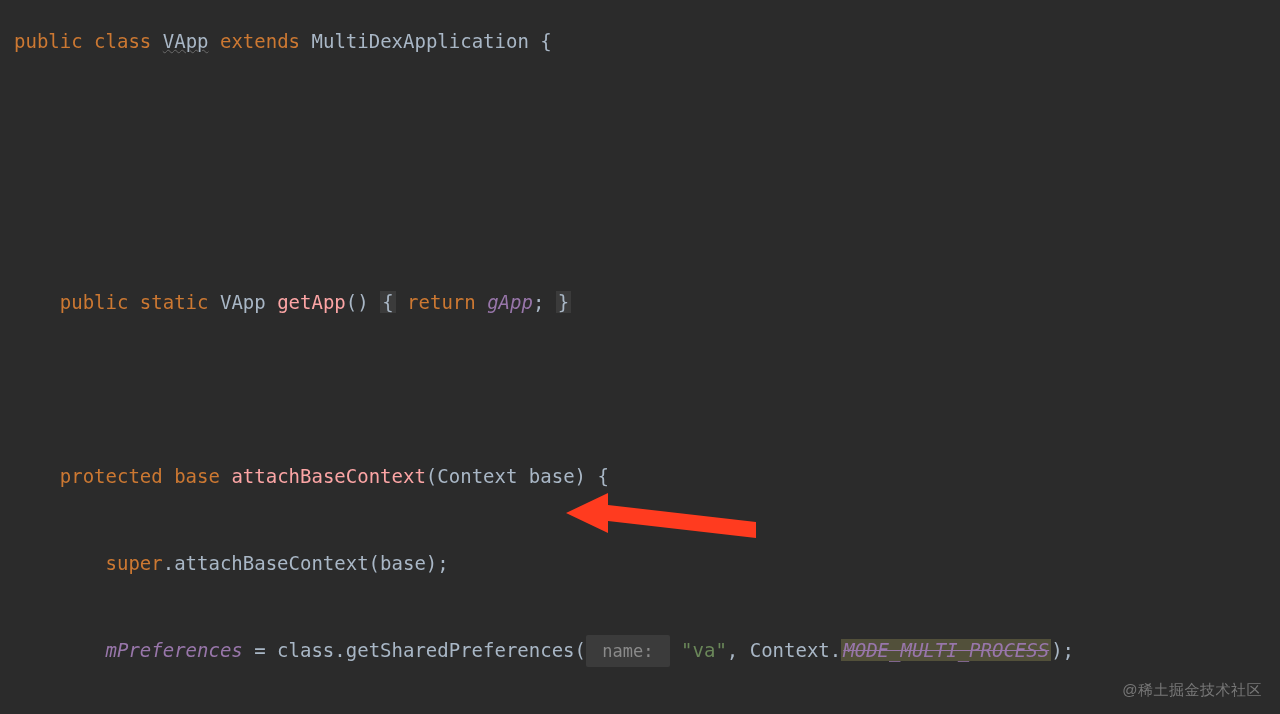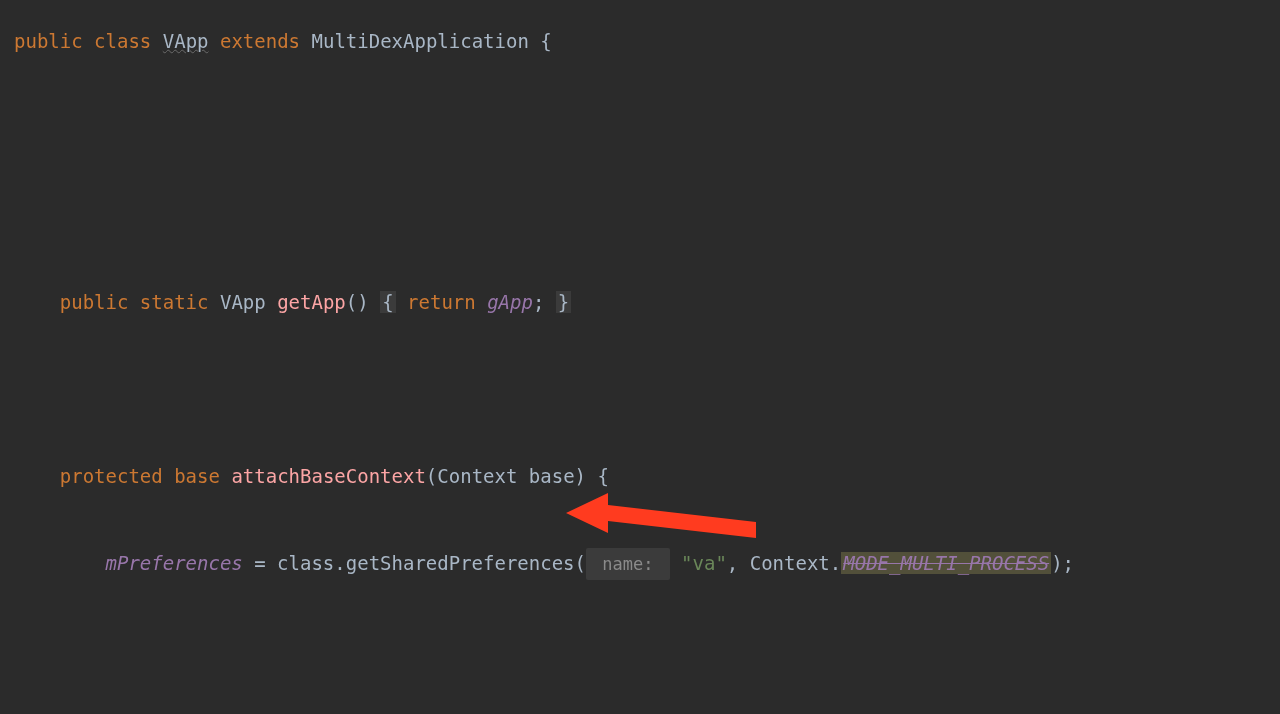--- a/index.html
+++ b/index.html
@@ -73,31 +73,33 @@
 <body>
 
 <div class="editor">
 
 <pre class="code"><span class="line"><span class="kw">public</span> <span class="kw">class</span> <span class="wavy">VApp</span> <span class="kw">extends</span> <span>MultiDexApplication</span><span> {</span></span>
 <span class="line"> </span>
 <span class="line"> </span>
 <span class="line">    <span class="kw">public</span> <span class="kw">static</span> <span>VApp</span> <span class="mtd-decl">getApp</span><span>()</span> <span class="fold-bg">{</span> <span class="kw">return</span> <span class="field-ital">gApp</span><span>;</span> <span class="fold-bg">}</span></span>
 <span class="line"> </span>
 <span class="line">    <span class="kw">protected</span> <span class="kw">base</span> <span class="mtd-decl">attachBaseContext</span><span>(</span><span>Context</span> <span>base</span><span>) {</span></span>
+<span class="line">        <span class="kw">super</span><span>.attachBaseContext(base);</span></span>
 <span class="line">        <span class="field-ital">mPreferences</span><span> = class.getSharedPreferences(</span><span class="param-hint"> name: </span> <span class="str">"va"</span><span>, </span><span>Context</span><span>.</span><span class="deprecated">MODE_MULTI_PROCESS</span><span>);</span></span>
 
 
 
 
 
 
 
 
 
 </pre>
 
   <svg class="arrow" style="left:566px; top:488px;" width="200" height="60" viewBox="0 0 200 60">
     <g fill="#ff3b1f">
       <polygon points="0,25 42,5 42,17 190,34 190,50 42,33 42,45"></polygon>
     </g>
   </svg>
 
+  <div class="watermark">@稀土掘金技术社区</div>
 </div>
 
 </body></html>

